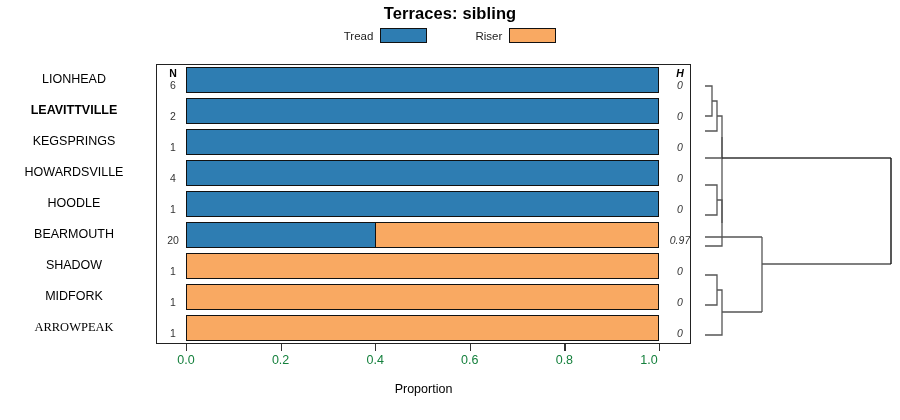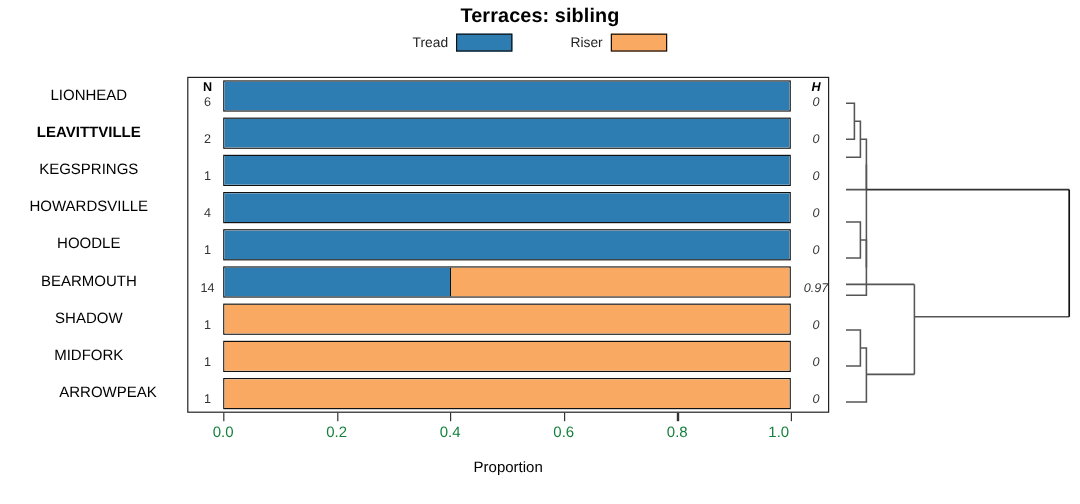--- a/index.html
+++ b/index.html
@@ -157,30 +157,30 @@
 
   <div id="labels-layer">
       <div class="abs row-label" style="left: 0px; width: 148px; top: 71.5556px;">LIONHEAD</div>
       <div class="abs row-label bold" style="left: 0px; width: 148px; top: 102.667px;">LEAVITTVILLE</div>
       <div class="abs row-label" style="left: 0px; width: 148px; top: 133.778px;">KEGSPRINGS</div>
       <div class="abs row-label" style="left: 0px; width: 148px; top: 164.889px;">HOWARDSVILLE</div>
       <div class="abs row-label" style="left: 0px; width: 148px; top: 196px;">HOODLE</div>
       <div class="abs row-label" style="left: 0px; width: 148px; top: 227.111px;">BEARMOUTH</div>
       <div class="abs row-label" style="left: 0px; width: 148px; top: 258.222px;">SHADOW</div>
       <div class="abs row-label" style="left: 0px; width: 148px; top: 289.333px;">MIDFORK</div>
-      <div class="abs row-label" style="left: 16px; width: 148px; top: 320.444px;">ARROWPEAK</div>
+      <div class="abs row-label" style="left: 0px; width: 148px; top: 320.444px; font-family: Liberation Serif, serif;">ARROWPEAK</div>
     </div>
   <div id="n-layer">
       <div class="abs n-header" style="left: 160px; top: 67px; width: 26px;">N</div>
       <div class="abs n-value" style="left: 160px; top: 78.5556px;">6</div>
       <div class="abs n-value" style="left: 160px; top: 109.667px;">2</div>
       <div class="abs n-value" style="left: 160px; top: 140.778px;">1</div>
       <div class="abs n-value" style="left: 160px; top: 171.889px;">4</div>
       <div class="abs n-value" style="left: 160px; top: 203px;">1</div>
-      <div class="abs n-value" style="left: 160px; top: 234.111px;">14</div>
+      <div class="abs n-value" style="left: 160px; top: 234.111px;">20</div>
       <div class="abs n-value" style="left: 160px; top: 265.222px;">1</div>
       <div class="abs n-value" style="left: 160px; top: 296.333px;">1</div>
       <div class="abs n-value" style="left: 160px; top: 327.444px;">1</div>
     </div>
   <div id="bars-layer">
       <div class="abs bar-track" style="left: 186px; top: 66.5556px; width: 473px;">
         <div class="bar-seg" style="width: 100%; background: rgb(46, 125, 178);"></div>
       </div>
       <div class="abs bar-track" style="left: 186px; top: 97.6667px; width: 473px;">
         <div class="bar-seg" style="width: 100%; background: rgb(46, 125, 178);"></div>

